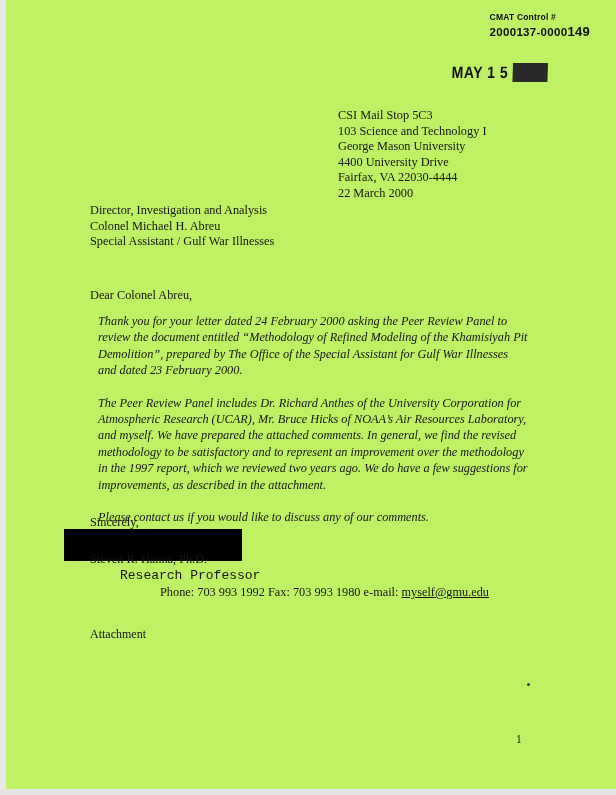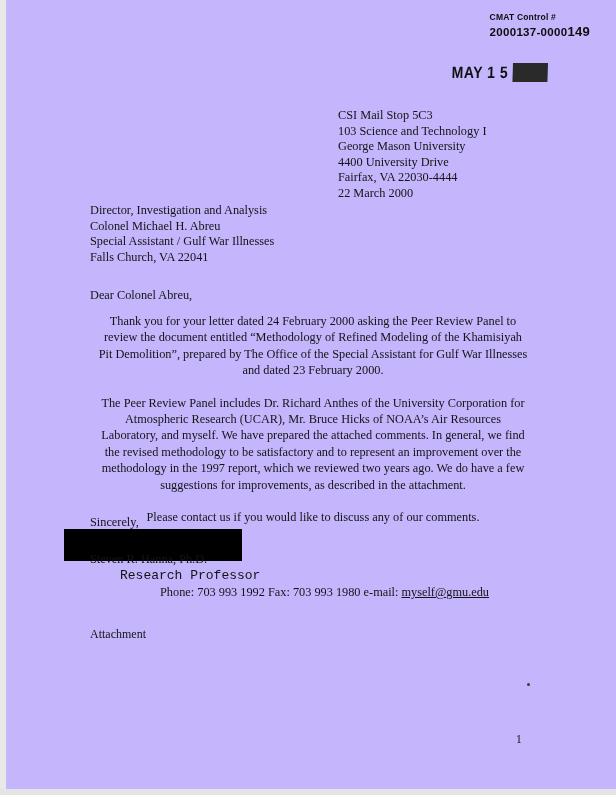--- a/index.html
+++ b/index.html
@@ -4,21 +4,21 @@
 <style>
   html, body {
     margin: 0;
     padding: 0;
     background: #8d8d8d;
   }
   .page {
     position: relative;
     width: 616px;
     height: 795px;
-    background: #c4b5fd;
+    background: #bef264;
     overflow: hidden;
     font-family: "Liberation Serif", serif;
     color: #141414;
   }
   .scan-edge-left {
     position: absolute;
     left: 0; top: 0;
     width: 6px; height: 795px;
     background: #e8e8e8;
   }
@@ -99,21 +99,22 @@
   .body-block {
     position: absolute;
     left: 90px;
     top: 313px;
     width: 438px;
     font-size: 12.3px;
     line-height: 16.4px;
   }
   .body-block p {
     margin: 0 0 16px 8px;
-    text-align: center;
+    text-align: left;
+    font-style: italic;
   }
 
   .closing {
     position: absolute;
     left: 90px;
     top: 515px;
     font-size: 12.3px;
   }
 
   .redaction {
@@ -194,21 +195,20 @@
     <div>George Mason University</div>
     <div>4400 University Drive</div>
     <div>Fairfax, VA 22030-4444</div>
     <div>22 March 2000</div>
   </div>
 
   <div class="recipient-block">
     <div>Director, Investigation and Analysis</div>
     <div>Colonel Michael H. Abreu</div>
     <div>Special Assistant / Gulf War Illnesses</div>
-    <div>Falls Church, VA 22041</div>
   </div>
 
   <div class="salutation">Dear Colonel Abreu,</div>
 
   <div class="body-block">
     <p>Thank you for your letter dated 24 February 2000 asking the Peer Review Panel to review the document entitled “Methodology of Refined Modeling of the Khamisiyah Pit Demolition”, prepared by The Office of the Special Assistant for Gulf War Illnesses and dated 23 February 2000.</p>
     <p>The Peer Review Panel includes Dr. Richard Anthes of the University Corporation for Atmospheric Research (UCAR), Mr. Bruce Hicks of NOAA’s Air Resources Laboratory, and myself.  We have prepared the attached comments.   In general, we find the revised methodology to be satisfactory and to represent an improvement over the methodology in the 1997 report, which we reviewed two years ago.   We do have a few suggestions for improvements, as described in the attachment.</p>
     <p>Please contact us if you would like to discuss any of our comments.</p>
   </div>
 

